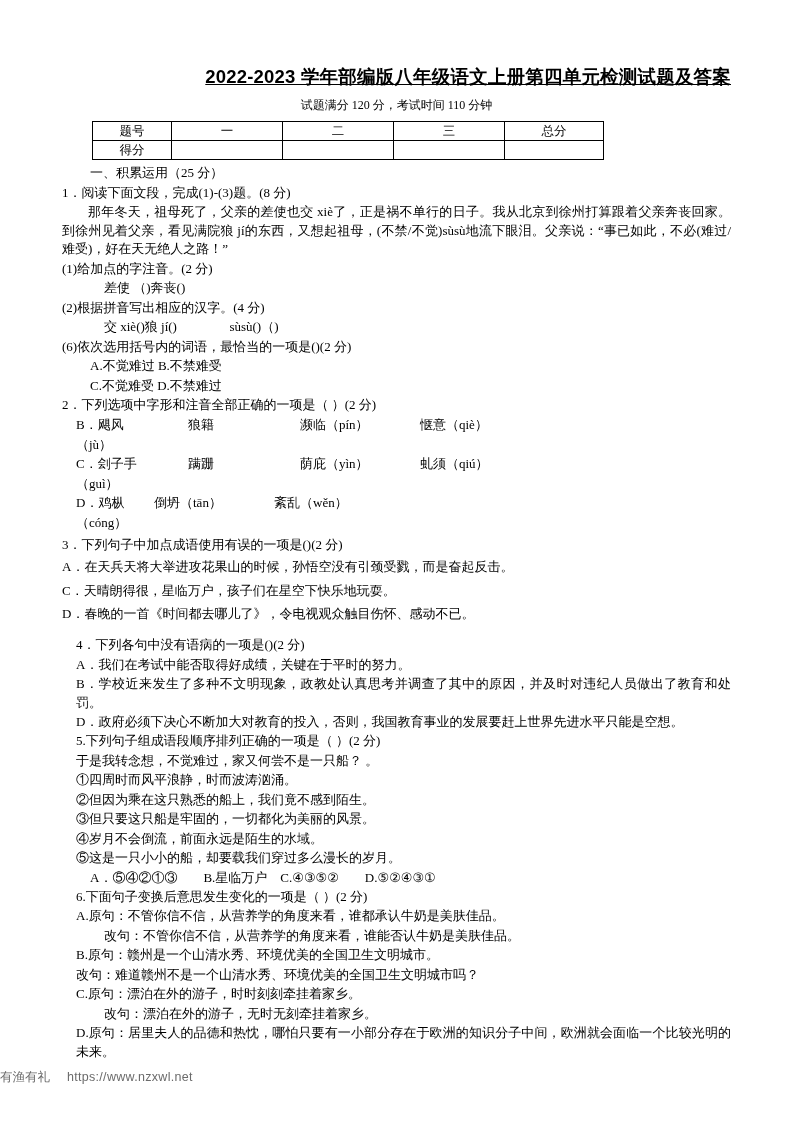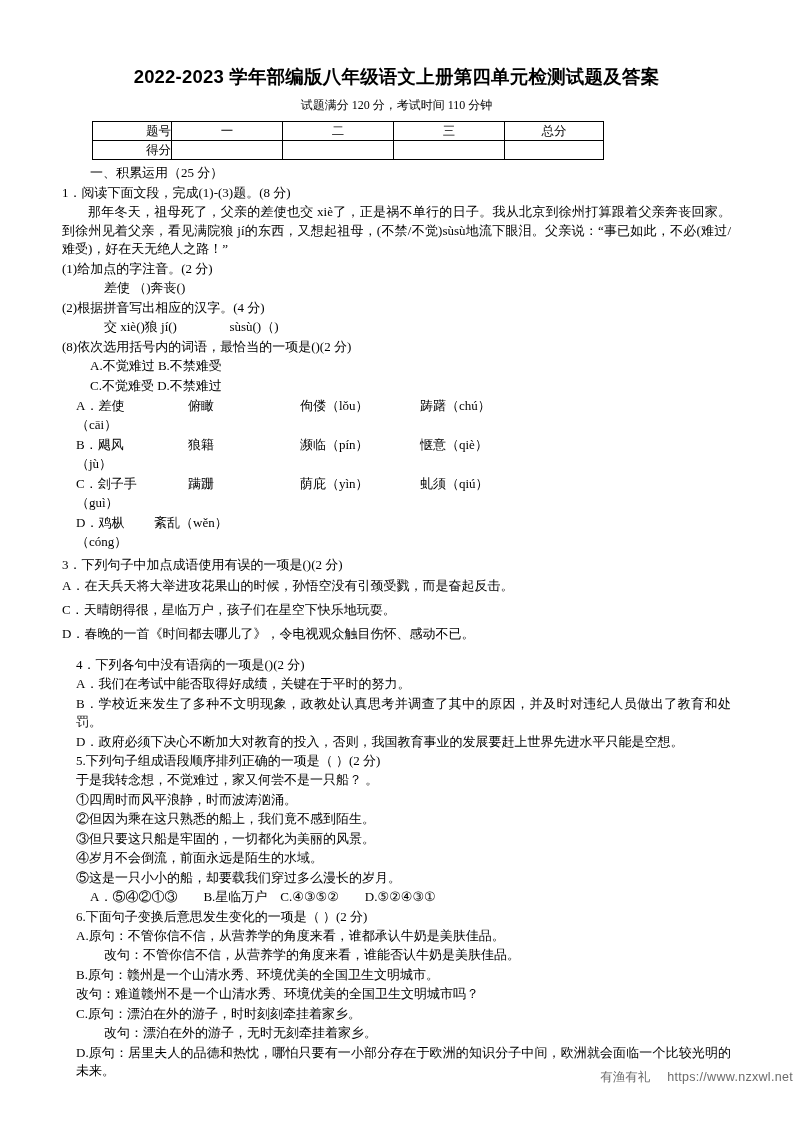--- a/index.html
+++ b/index.html
@@ -14,45 +14,46 @@
     color: #000000;
   }
   .page {
     position: relative;
     width: 793px;
     height: 1122px;
     box-sizing: border-box;
     padding: 56px 62px 0 62px;
   }
   .doc-title {
-    text-align: center;
+    text-align: right;
     font-size: 18.5px;
     font-weight: bold;
     letter-spacing: 0.2px;
     margin: 8px 0 8px 0;
     font-family: "Liberation Sans", sans-serif;
+    text-decoration: underline;
   }
   .subtitle {
     text-align: center;
     font-size: 12px;
     margin: 0 0 7px 0;
   }
   table.score {
     border-collapse: collapse;
     margin: 0 0 4px 30px;
     font-size: 12.5px;
   }
   table.score td {
     border: 1px solid #000;
     height: 18px;
     text-align: center;
     vertical-align: middle;
     padding: 0;
   }
-  table.score td.lab { width: 78px; text-align: right; }
+  table.score td.lab { width: 78px; }
   table.score td.c1 { width: 110px; }
   table.score td.c2 { width: 110px; }
   table.score td.c3 { width: 110px; }
   table.score td.c4 { width: 98px; }
 
   .sec-head {
     font-size: 13px;
     font-weight: normal;
     margin: 3px 0 2px 28px;
   }
@@ -74,21 +75,21 @@
     font-size: 13px;
     line-height: 1.5;
   }
   .row-grid .cell { flex: 0 0 auto; }
   .w-a { width: 78px; }
   .footer {
     position: absolute;
     left: 0;
     right: 0;
     bottom: 36px;
-    text-align: right;
+    text-align: left;
     font-size: 12.5px;
     color: #5a5a5a;
     font-family: "Liberation Sans", sans-serif;
   }
   .footer .mark { color: #6b6b6b; }
   .footer .url { color: #6b6b6b; letter-spacing: 0.3px; }
 </style>
 </head>
 <body>
 
@@ -121,44 +122,40 @@
   <p>1．阅读下面文段，完成(1)-(3)题。(8 分)</p>
   <p class="body-ind" style="text-indent:26px">那年冬天，祖母死了，父亲的差使也交 xiè了，正是祸不单行的日子。我从北京到徐州打算跟着父亲奔丧回家。到徐州见着父亲，看见满院狼 jí的东西，又想起祖母，(不禁/不觉)sùsù地流下眼泪。父亲说：“事已如此，不必(难过/难受)，好在天无绝人之路！”</p>
   <p>(1)给加点的字注音。(2 分)</p>
   <p class="ind3">差使 （)奔丧()</p>
   <p>(2)根据拼音写出相应的汉字。(4 分)</p>
   <p class="ind3">
     <span>交 xiè()狼 jí()</span>
     <span style="display:inline-block;width:46px"></span>
     <span>sùsù()（)</span>
   </p>
-  <p>(8)依次选用括号内的词语，最恰当的一项是()(2 分)</p>
+  <p>(6)依次选用括号内的词语，最恰当的一项是()(2 分)</p>
   <p class="ind2">A.不觉难过 B.不禁难受</p>
   <p class="ind2">C.不觉难受 D.不禁难过</p>
 
-  <div class="row-grid ind1">
-    <span class="cell w-a">A．差使（cāi）</span>
-    <span class="cell" style="width:112px;padding-left:34px">俯瞰</span>
-    <span class="cell" style="width:120px">佝偻（lǒu）</span>
-    <span class="cell">踌躇（chú）</span>
-  </div>
+  <p>2．下列选项中字形和注音全部正确的一项是（ ）(2 分)</p>
   <div class="row-grid ind1">
     <span class="cell w-a">B．飓风（jù）</span>
     <span class="cell" style="width:112px;padding-left:34px">狼籍</span>
     <span class="cell" style="width:120px">濒临（pín）</span>
     <span class="cell">惬意（qiè）</span>
   </div>
   <div class="row-grid ind1">
     <span class="cell w-a">C．刽子手（guì）</span>
     <span class="cell" style="width:112px;padding-left:34px">蹒跚</span>
     <span class="cell" style="width:120px">荫庇（yìn）</span>
     <span class="cell">虬须（qiú）</span>
   </div>
   <div class="row-grid ind1">
     <span class="cell w-a">D．鸡枞（cóng）</span>
+    <span class="cell" style="width:120px">倒坍（tān）</span>
     <span class="cell">紊乱（wěn）</span>
   </div>
 
   <div class="smallgap"></div>
   <p>3．下列句子中加点成语使用有误的一项是()(2 分)</p>
   <p style="line-height:1.75">A．在天兵天将大举进攻花果山的时候，孙悟空没有引颈受戮，而是奋起反击。</p>
   <p style="line-height:1.75">C．天晴朗得很，星临万户，孩子们在星空下快乐地玩耍。</p>
   <p style="line-height:1.75">D．春晚的一首《时间都去哪儿了》，令电视观众触目伤怀、感动不已。</p>
 
   <div class="gap"></div>

